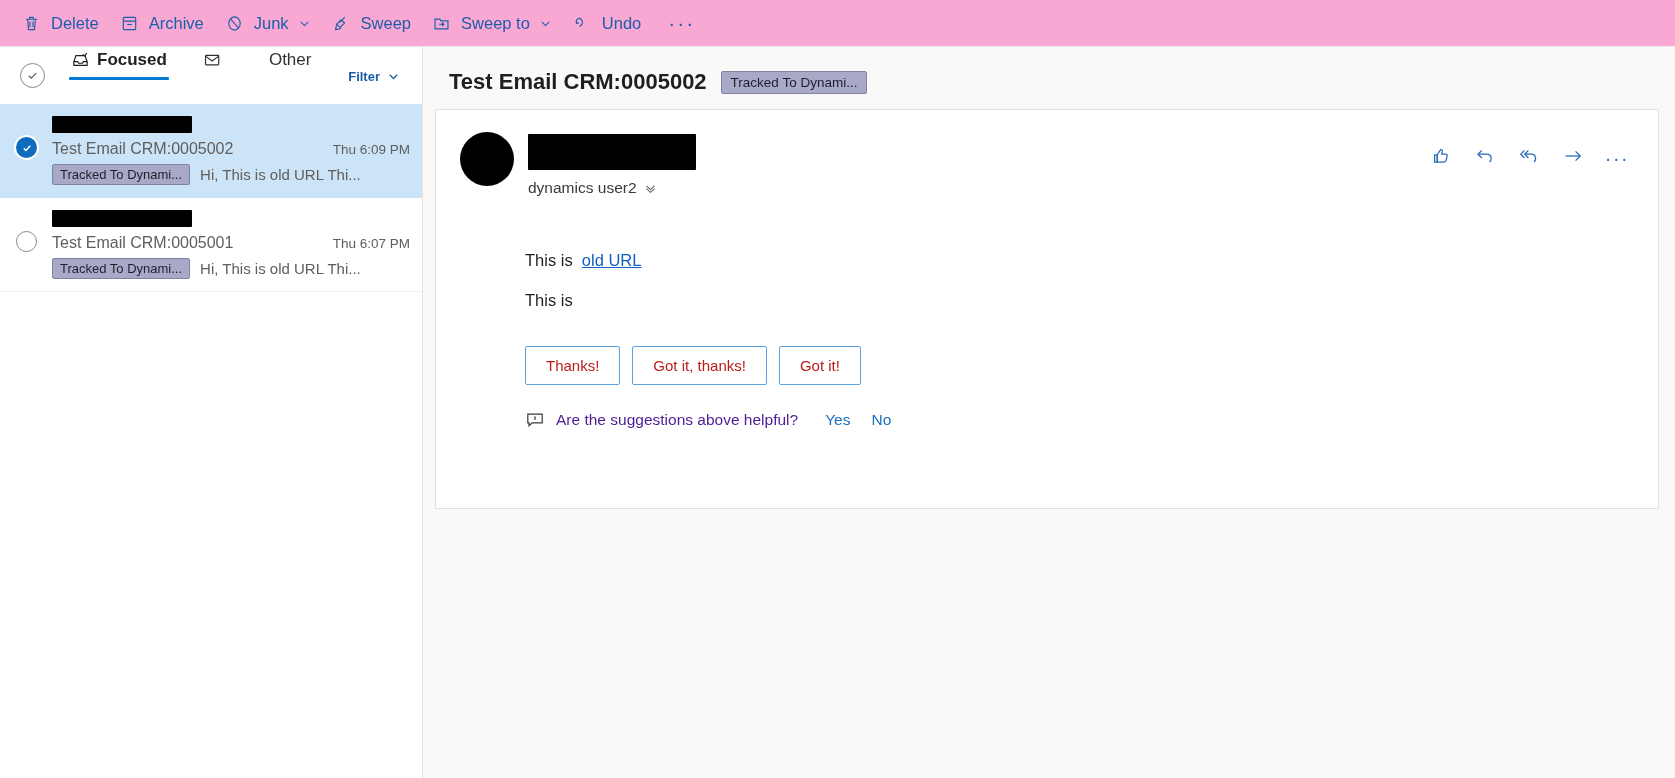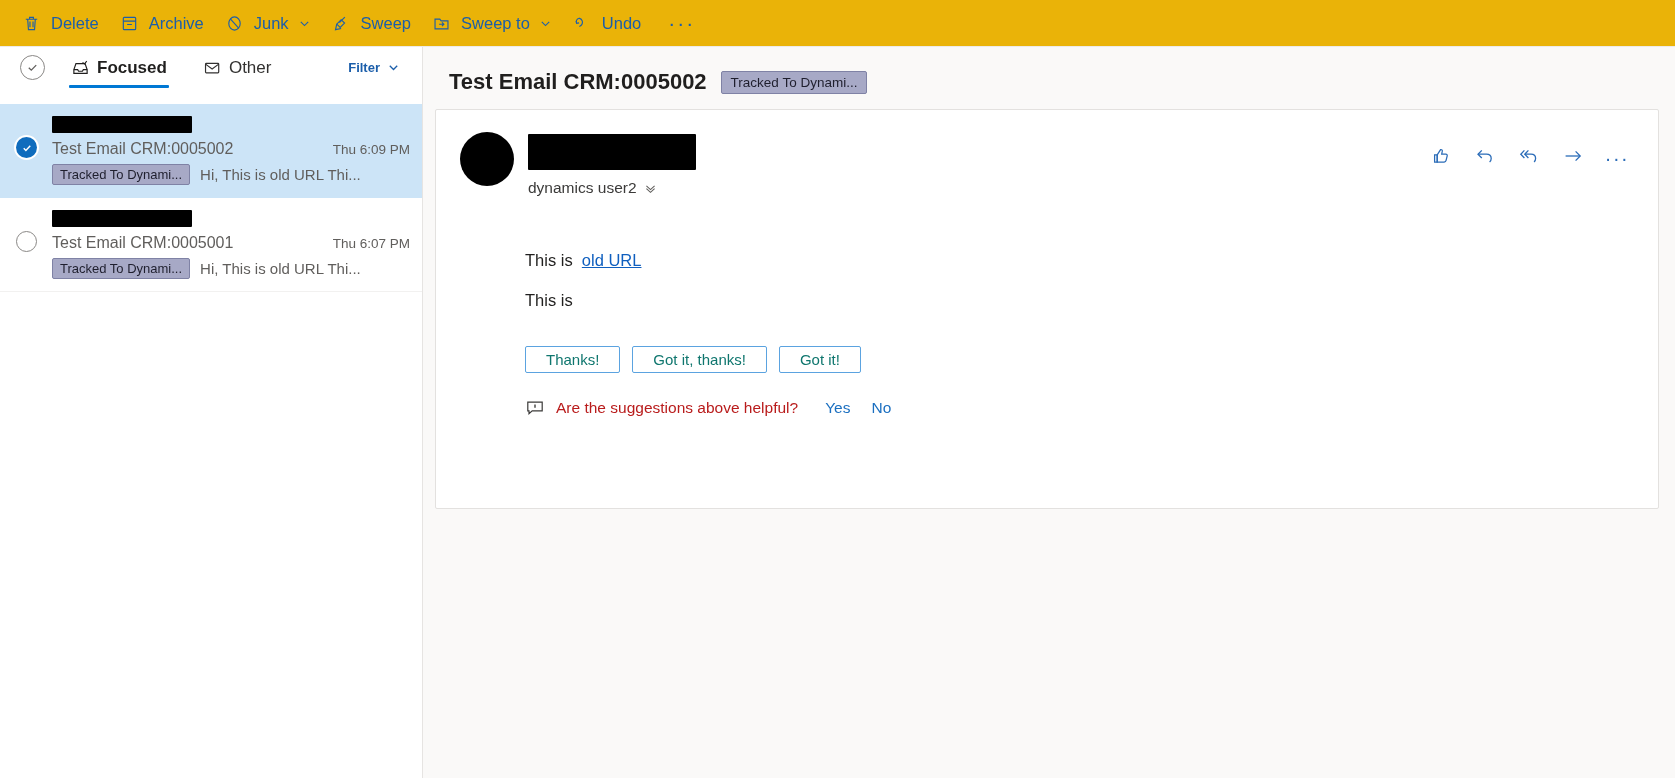--- a/index.html
+++ b/index.html
@@ -8,21 +8,21 @@
     width: 1675px; height: 778px;
     background: #faf9f8;
     font-family: "Liberation Sans", sans-serif;
     overflow: hidden;
   }
   .app { position: relative; width: 1675px; height: 778px; background: #faf9f8; }
 
   
   .toolbar {
     height: 47px;
-    background: #eab308;
+    background: #f9a8d4;
     display: flex;
     align-items: center;
     padding-left: 12px;
     border-bottom: 1px solid #edebe9;
   }
   .tb-item {
     display: flex; align-items: center;
     height: 36px;
     padding: 0 9px;
     margin-right: 2px;
@@ -47,21 +47,21 @@
   
   .list-pane {
     width: 423px;
     background: #ffffff;
     border-right: 1px solid #e6e4e2;
     display: flex; flex-direction: column;
     position: relative;
   }
   .list-header {
     height: 57px;
-    display: flex; align-items: center;
+    display: flex; align-items: flex-end;
     padding: 0 16px 16px 20px;
     background: #ffffff;
     position: relative;
   }
   .sel-circle {
     width: 25px; height: 25px; border-radius: 50%;
     border: 1.4px solid #8a8886;
     display: flex; align-items: center; justify-content: center;
     cursor: pointer; flex: none;
   }
@@ -71,21 +71,21 @@
     cursor: pointer; position: relative;
     padding: 0 4px;
   }
   .pivot .p-ico { margin-right: 7px; display: flex; align-items: center; }
   .pivot-label { font-size: 17px; color: #323130; }
   .pivot.active .pivot-label { font-weight: bold; color: #201f1e; }
   .pivot.active::after {
     content: ""; position: absolute; left: 2px; right: 2px; bottom: 8px;
     height: 3px; background: #0078d4; border-radius: 1px;
   }
-  .pivot.other { margin-left: 28px; }
+  .pivot.other { margin-left: 28px; gap: 40px; }
   .filter-btn {
     margin-left: auto; display: flex; align-items: center;
     color: #1b5eaa; font-size: 13px; font-weight: bold;
     cursor: pointer; padding: 4px 6px;
   }
   .filter-btn .f-caret { margin-left: 7px; display: flex; }
 
   .msg-list { flex: 1; overflow: hidden; }
   .msg-row {
     display: flex;
@@ -188,32 +188,32 @@
   .body-line { font-size: 16.5px; color: #201f1e; line-height: 1.45; }
   .body-gap-1 { height: 34px; }
   .body-gap-2 { height: 16px; }
   .link {
     color: #0f5fbf; text-decoration: underline; cursor: pointer;
   }
   .sugg-row { display: flex; margin-top: 33px; }
   .sugg-btn {
     border: 1px solid #5ba3e0;
     background: #ffffff;
-    color: #0f766e;
+    color: #b91c1c;
     font-size: 15px;
-    padding: 4px 20px;
+    padding: 10px 20px;
     border-radius: 2px;
     cursor: pointer;
     margin-right: 12px;
     font-family: "Liberation Sans", sans-serif;
     white-space: nowrap;
   }
   .feedback-row { display: flex; align-items: center; margin-top: 26px; }
   .fb-ico { margin-right: 11px; display: flex; align-items: center; }
-  .fb-text { font-size: 15.5px; color: #b91c1c; }
+  .fb-text { font-size: 15.5px; color: #4c1d95; }
   .fb-link {
     color: #1b6fc0; font-size: 15.5px; margin-left: 27px;
     cursor: pointer; text-decoration: none;
   }
   .fb-link.no { margin-left: 21px; }
 </style>
 </head>
 <body>
 
 <div class="app">

